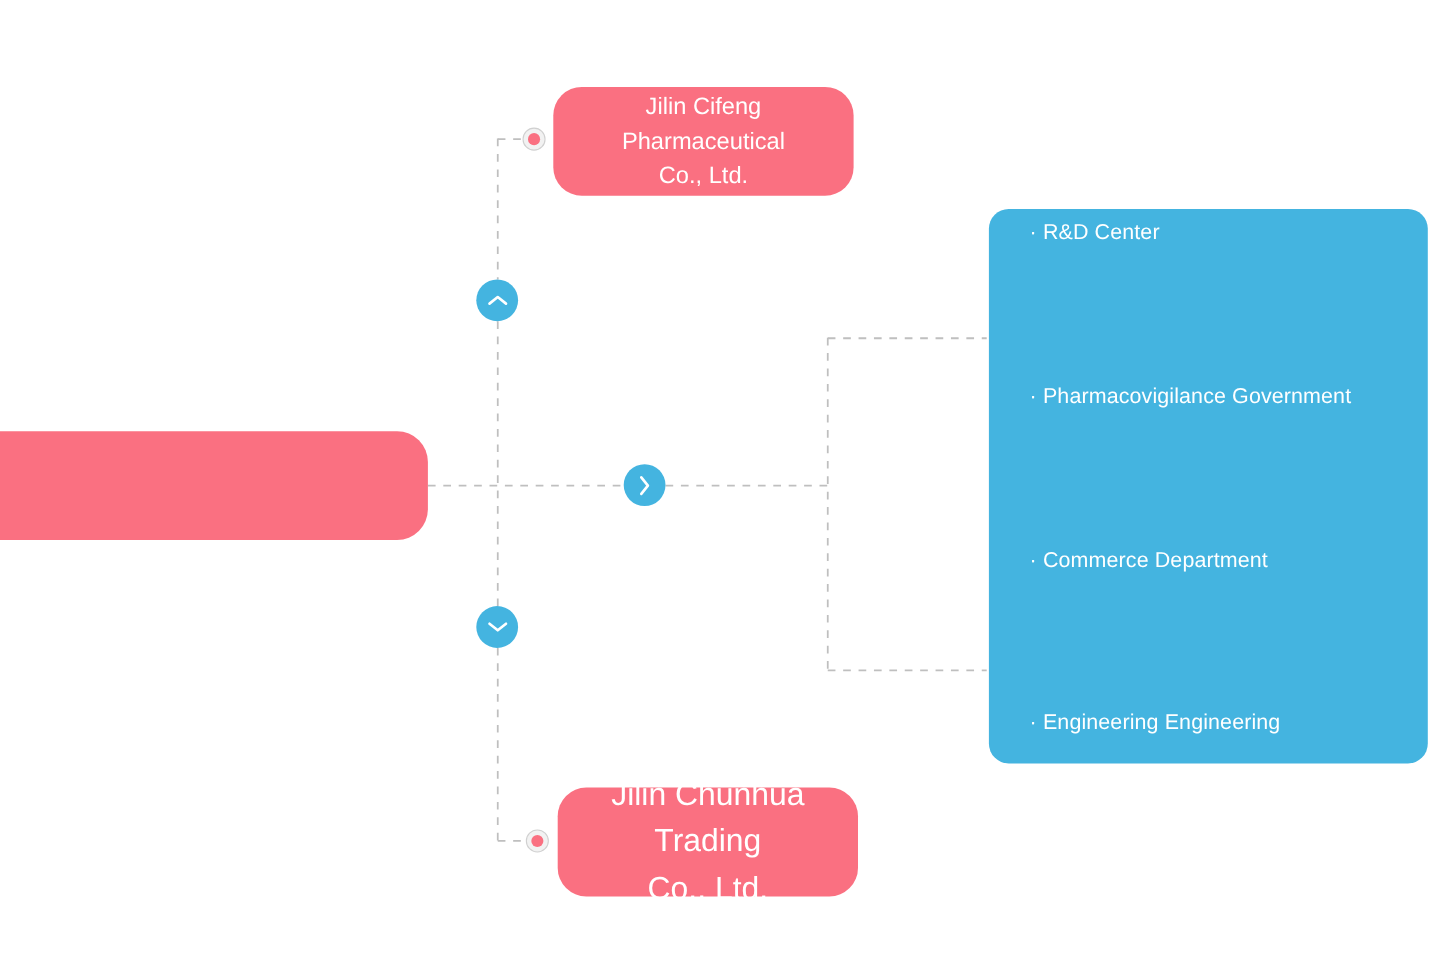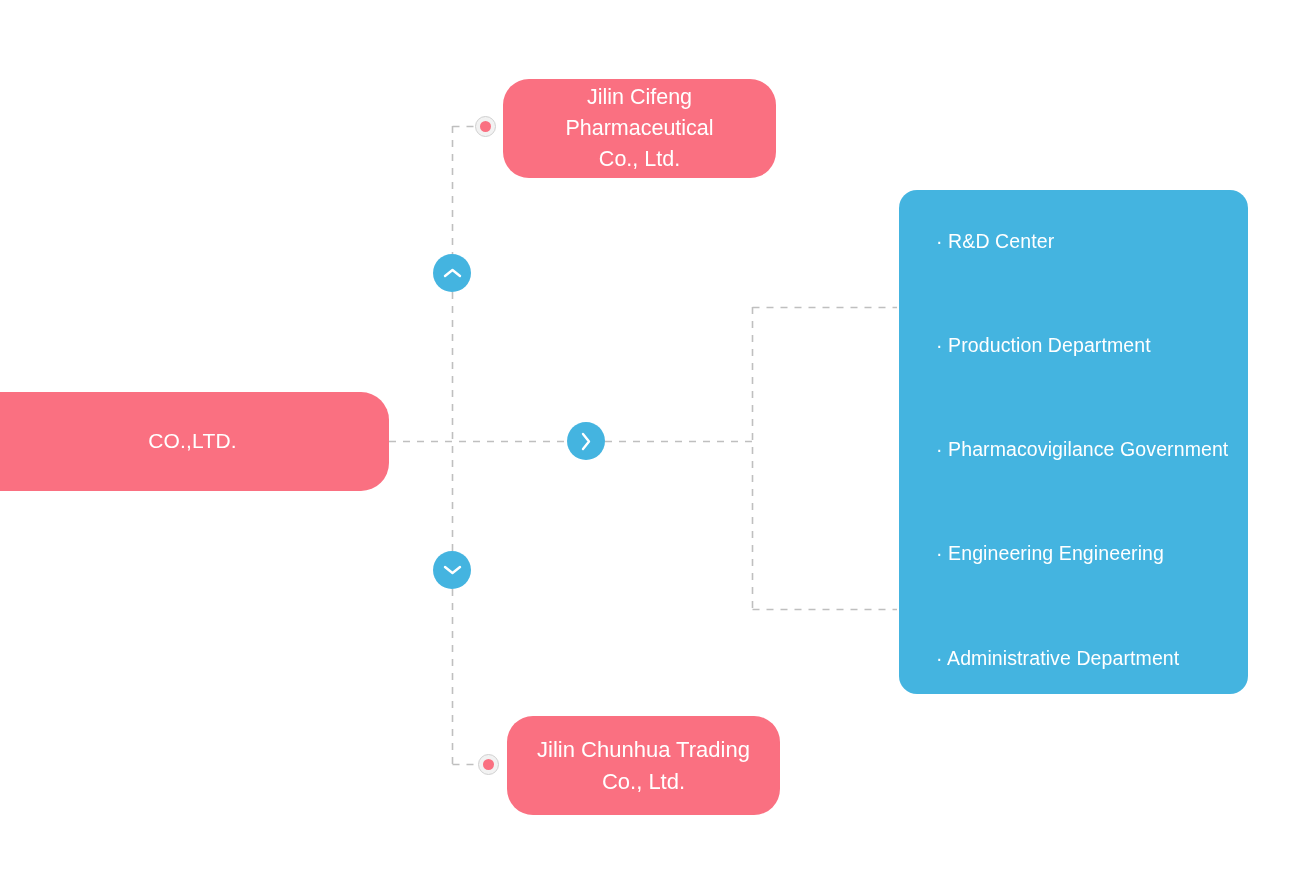--- a/index.html
+++ b/index.html
@@ -60,21 +60,21 @@
     width: 273px;
     height: 99px;
     font-size: 21.5px;
     padding: 1px 18px;
   }
   .node-bottom {
     left: 507px;
     top: 716px;
     width: 273px;
     height: 99px;
-    font-size: 22px;
+    font-size: 29px;
     padding: 0 18px;
   }
   .node span { display: block; }
 
   
   .dot {
     position: absolute;
     width: 21px;
     height: 21px;
     border-radius: 50%;
@@ -113,26 +113,26 @@
   .chev-btn svg { display: block; }
   .btn-up    { left: 433px; top: 254px; }
   .btn-right { left: 567px; top: 422px; }
   .btn-down  { left: 433px; top: 551px; }
 
   
   .dept-panel {
     position: absolute;
     left: 899px;
     top: 190px;
-    width: 349px;
+    width: 399px;
     height: 504px;
     background: #44b4e0;
     border-radius: 18px;
     box-sizing: border-box;
-    padding: 42px 0 26px 0;
+    padding: 12px 0 26px 0;
     display: flex;
     flex-direction: column;
     justify-content: space-between;
   }
   .dept-item {
     color: #ffffff;
     font-size: 19.5px;
     line-height: 1;
     padding-left: 37px;
     white-space: nowrap;
@@ -160,21 +160,20 @@
       <line x1="452.5" y1="764.5" x2="478" y2="764.5"></line>
 
       <line x1="752.5" y1="307" x2="752.5" y2="610"></line>
       <line x1="752.5" y1="307.5" x2="897" y2="307.5"></line>
       <line x1="752.5" y1="609.5" x2="897" y2="609.5"></line>
     </g>
   </svg>
 
   <div class="node node-root">
     <div>
-      <span>CO.,LTD.</span>
     </div>
   </div>
 
   <div class="dot dot-top"></div>
   <div class="node node-top">
     <div>
       <span>Jilin Cifeng Pharmaceutical</span>
       <span>Co., Ltd.</span>
     </div>
   </div>
@@ -200,19 +199,18 @@
   </div>
 
   <div class="chev-btn btn-down">
     <svg width="19" height="12" viewBox="0 0 19 12" xmlns="http://www.w3.org/2000/svg">
       <polyline points="2,3 9.5,9 17,3" fill="none" stroke="#ffffff" stroke-width="2.4" stroke-linecap="round" stroke-linejoin="round"></polyline>
     </svg>
   </div>
 
   <div class="dept-panel">
     <div class="dept-item">· R&amp;D Center</div>
-    <div class="dept-item">· Production Department</div>
     <div class="dept-item">· Pharmacovigilance Government</div>
+    <div class="dept-item">· Commerce Department</div>
     <div class="dept-item">· Engineering Engineering</div>
-    <div class="dept-item">· Administrative Department</div>
   </div>
 
 </div>
 
 </body></html>

